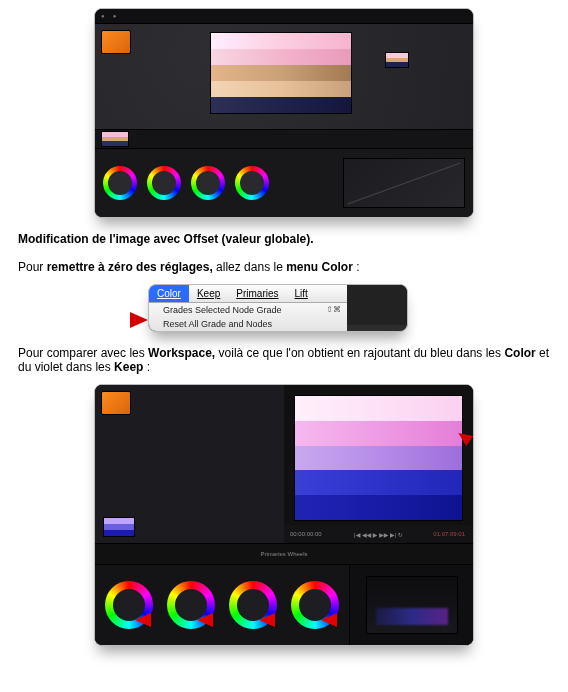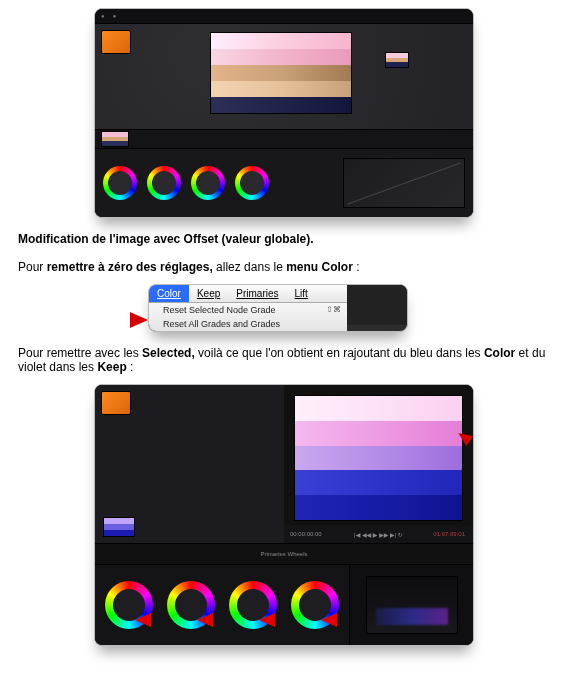--- a/index.html
+++ b/index.html
@@ -360,35 +360,35 @@
     <div class="shadowbox" style="display:flex;">
       <div style="flex:1;">
         <div class="menubar">
           <span class="active">Color</span>
           <span>Keep</span>
           <span>Primaries</span>
           <span>Lift</span>
         </div>
         <div class="menu-list">
           <div class="mi">
-            <span>Reset Selected Node Grade</span>
+            <span>Grades Selected Node Grade</span>
             <span class="shortcut">⇧⌘</span>
           </div>
           <div class="mi">
-            <span>Reset All Grades and Grades</span>
+            <span>Reset All Grade and Nodes</span>
             <span class="shortcut"></span>
           </div>
         </div>
       </div>
       <div style="width:60px;" class="menu-dark-side"></div>
     </div>
   </div>
 
   <div class="para">
-    <span>Pour remettre avec les </span><b>Selected,</b><span> voilà ce que l'on obtient en rajoutant du bleu dans les </span><b>Color</b><span> et du violet dans les </span><b>Keep</b><span> :</span>
+    <span>Pour comparer avec les </span><b>Workspace,</b><span> voilà ce que l'on obtient en rajoutant du bleu dans les </span><b>Color</b><span> et du violet dans les </span><b>Keep</b><span> :</span>
   </div>
 
   <div class="figwrap fig3">
     <div class="shadowbox">
       <div class="f3-top">
         <div class="f3-left">
           <div class="orange-sq"></div>
           <div class="mini"></div>
         </div>
         <div class="f3-viewer">

